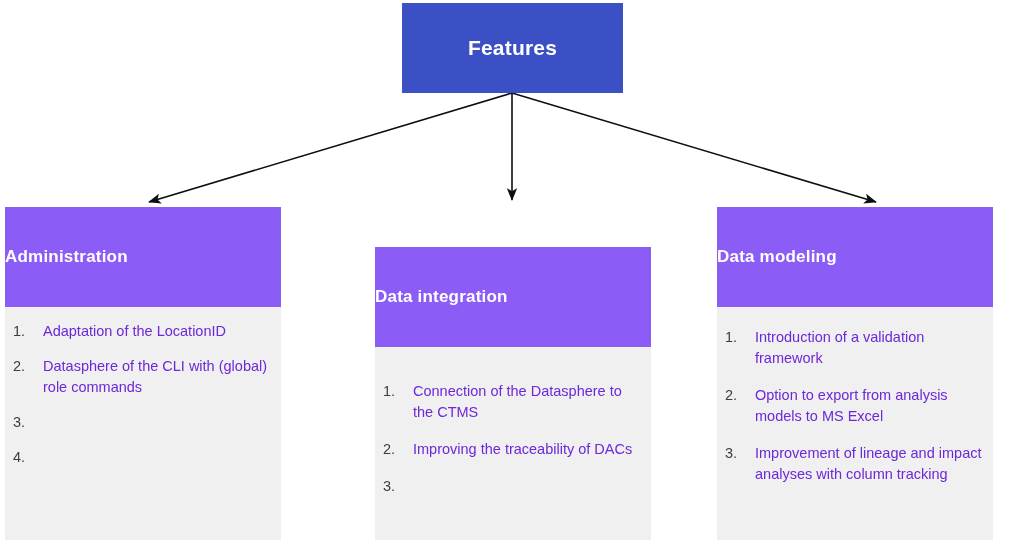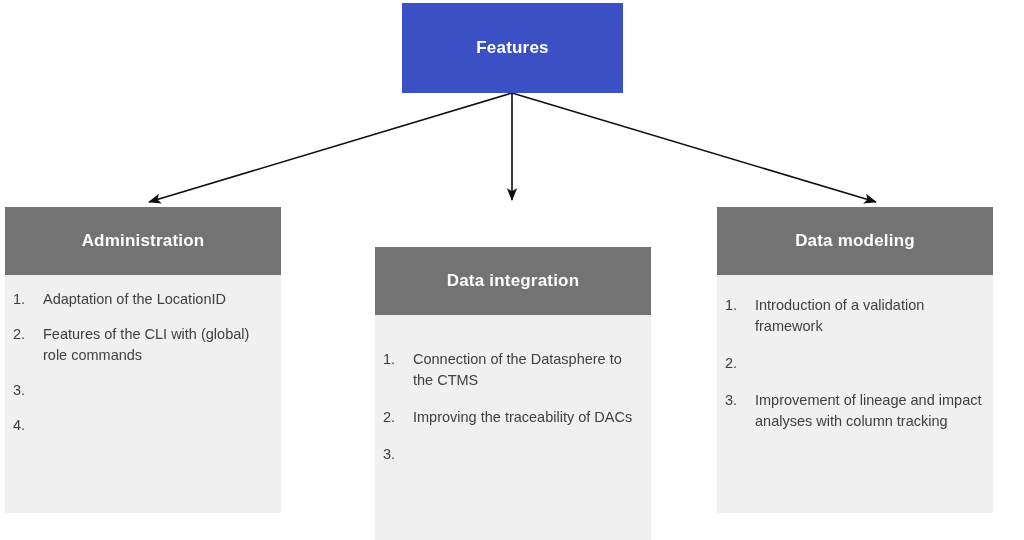--- a/index.html
+++ b/index.html
@@ -37,41 +37,40 @@
     top: 3px;
     width: 221px;
     height: 90px;
     background: #3b50c4;
     display: flex;
     align-items: center;
     justify-content: center;
   }
   .root-node-label {
     color: #ffffff;
-    font-size: 17px;
+    font-size: 21px;
     font-weight: bold;
     letter-spacing: 0.2px;
   }
 
   
   .branch-col {
     position: absolute;
     top: 207px;
     width: 276px;
   }
   .branch-col.col-1 { left: 5px; }
   .branch-col.col-2 { left: 375px; margin-top: 40px; }
   .branch-col.col-3 { left: 717px; border-radius: 8px; }
 
   .branch-header {
-    height: 68px;
-    background: #737373;
+    height: 100px;
+    background: #8b5cf6;
     display: flex;
     align-items: center;
-    justify-content: center;
   }
   .branch-header-label {
     color: #ffffff;
     font-size: 17px;
     font-weight: bold;
     letter-spacing: 0.2px;
   }
 
   .branch-body {
     background: #f0f0f0;
@@ -98,21 +97,21 @@
   }
   .item-number {
     flex: 0 0 auto;
     width: 30px;
     color: #3c3c42;
     font-size: 14.5px;
     line-height: 21px;
   }
   .item-text {
     flex: 1 1 auto;
-    color: #404040;
+    color: #6d28d9;
     font-size: 14.5px;
     line-height: 21px;
   }
 
   
   .col-1 .branch-body { padding-top: 14px; }
   .col-2 .branch-body { padding-top: 34px; }
   .col-3 .branch-body { padding-top: 20px; }
   .col-2 .list-item { margin-bottom: 16px; }
   .col-3 .list-item { margin-bottom: 16px; }
@@ -142,21 +141,21 @@
       <span class="branch-header-label">Administration</span>
     </div>
     <div class="branch-body">
       <ul class="item-list">
         <li class="list-item">
           <span class="item-number">1.</span>
           <span class="item-text">Adaptation of the LocationID</span>
         </li>
         <li class="list-item">
           <span class="item-number">2.</span>
-          <span class="item-text">Features of the CLI with (global) role commands</span>
+          <span class="item-text">Datasphere of the CLI with (global) role commands</span>
         </li>
         <li class="list-item">
           <span class="item-number">3.</span>
         </li>
         <li class="list-item">
           <span class="item-number">4.</span>
         </li>
       </ul>
     </div>
   </div>
@@ -187,20 +186,21 @@
       <span class="branch-header-label">Data modeling</span>
     </div>
     <div class="branch-body">
       <ul class="item-list">
         <li class="list-item">
           <span class="item-number">1.</span>
           <span class="item-text">Introduction of a validation framework</span>
         </li>
         <li class="list-item">
           <span class="item-number">2.</span>
+          <span class="item-text">Option to export from analysis models to MS Excel</span>
         </li>
         <li class="list-item">
           <span class="item-number">3.</span>
           <span class="item-text">Improvement of lineage and impact analyses with column tracking</span>
         </li>
       </ul>
     </div>
   </div>
 
 </div>

